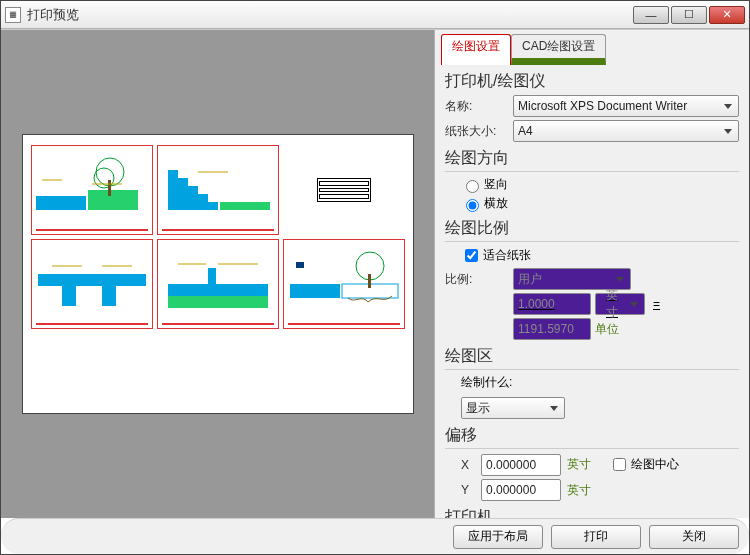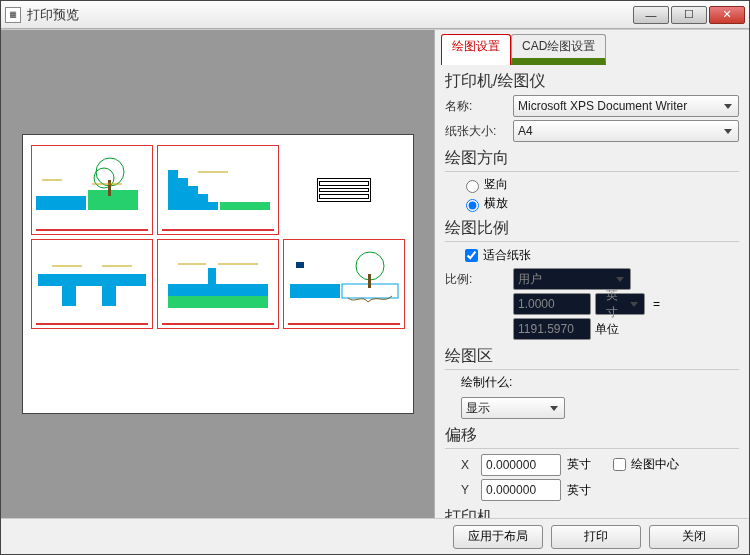--- a/index.html
+++ b/index.html
@@ -29,27 +29,27 @@
   .panelbody { flex:1; background:#f0f0f0; overflow-y:auto; padding:6px 10px 6px 10px;}
   .group { margin-bottom:6px;}
   .grouphdr { color:#333; font-size:16px; margin-bottom:2px; }
   .hr { border-top:1px solid #ccc; margin:2px 0 4px 0;}
   .row { display:flex; align-items:center; margin:3px 0;}
   .lbl { width:68px; color:#333;}
   .lbl.short { width:20px;}
   .sel, .inp { flex:1; height:22px; border:1px solid #8a8a8a; background:#fff; padding:0 4px; color:#222; border-radius:2px;}
   .sel { background:linear-gradient(#fff,#e8e8e8); position:relative; padding-right:26px; text-align:right; cursor:pointer; display:flex; align-items:center;}
   .sel::after { content:""; position:absolute; right:6px; top:8px; border-left:4px solid transparent; border-right:4px solid transparent; border-top:5px solid #444;}
-  .sel.dis, .inp.dis { background:#0f172a; color:#888;}
+  .sel.dis, .inp.dis { background:#4c1d95; color:#888;}
   .radio, .check { display:flex; align-items:center; margin:2px 0 2px 16px;}
   .radio input, .check input { margin-right:5px;}
-  .unit { margin-left:6px; color:#000000;}
+  .unit { margin-left:6px; color:#4d7c0f;}
   .eq { margin: 0 8px;}
   .rowwrap { padding-left:16px;}
-  .btnrow { height:36px; background:#f0f0f0; border-top:1px solid #ccc; display:flex; align-items:center; justify-content:flex-end; padding:0 10px; gap:8px;}
+  .btnrow { height:36px; background:#f0f0f0; border-top:1px solid #ccc; display:flex; align-items:center; justify-content:flex-end; padding:0 10px; gap:8px;border-radius:18px;}
   .btn { min-width:90px; height:24px; border:1px solid #8a8a8a; background:linear-gradient(#fdfdfd,#e2e2e2); border-radius:3px; cursor:pointer; display:flex; align-items:center; justify-content:center; padding:0 12px;}
   .smallinp { width:78px; flex:none;}
   .medinp { width:80px; flex:none;}
 </style>
 </head>
 <body>
 
 <div class="window">
   <div class="titlebar">
     <div class="appicon">▦</div>
@@ -170,21 +170,21 @@
           <label class="check">
               <input type="checkbox" checked="" style=""> 
               <span>适合纸张</span>
             </label>
           <div class="row">
             <div class="lbl">比例:</div>
             <div class="sel dis" style="width:118px; flex:none;">
                 <span>用户</span>
               </div>
           </div>
-          <div class="row" style="padding-left:68px;">
+          <div class="row" style="padding-left:68px;text-decoration:underline;">
             <input class="inp dis smallinp" value="1.0000" style="">
             <div class="sel dis" style="width:50px; flex:none; margin-left:4px;">
                 <span>英寸</span>
               </div>
             <span class="eq">=</span>
           </div>
           <div class="row" style="padding-left:68px;">
             <input class="inp dis smallinp" value="1191.5970" style="">
             <span class="unit" style="width:50px; margin-left:4px; display:inline-block;">单位</span>
           </div>

